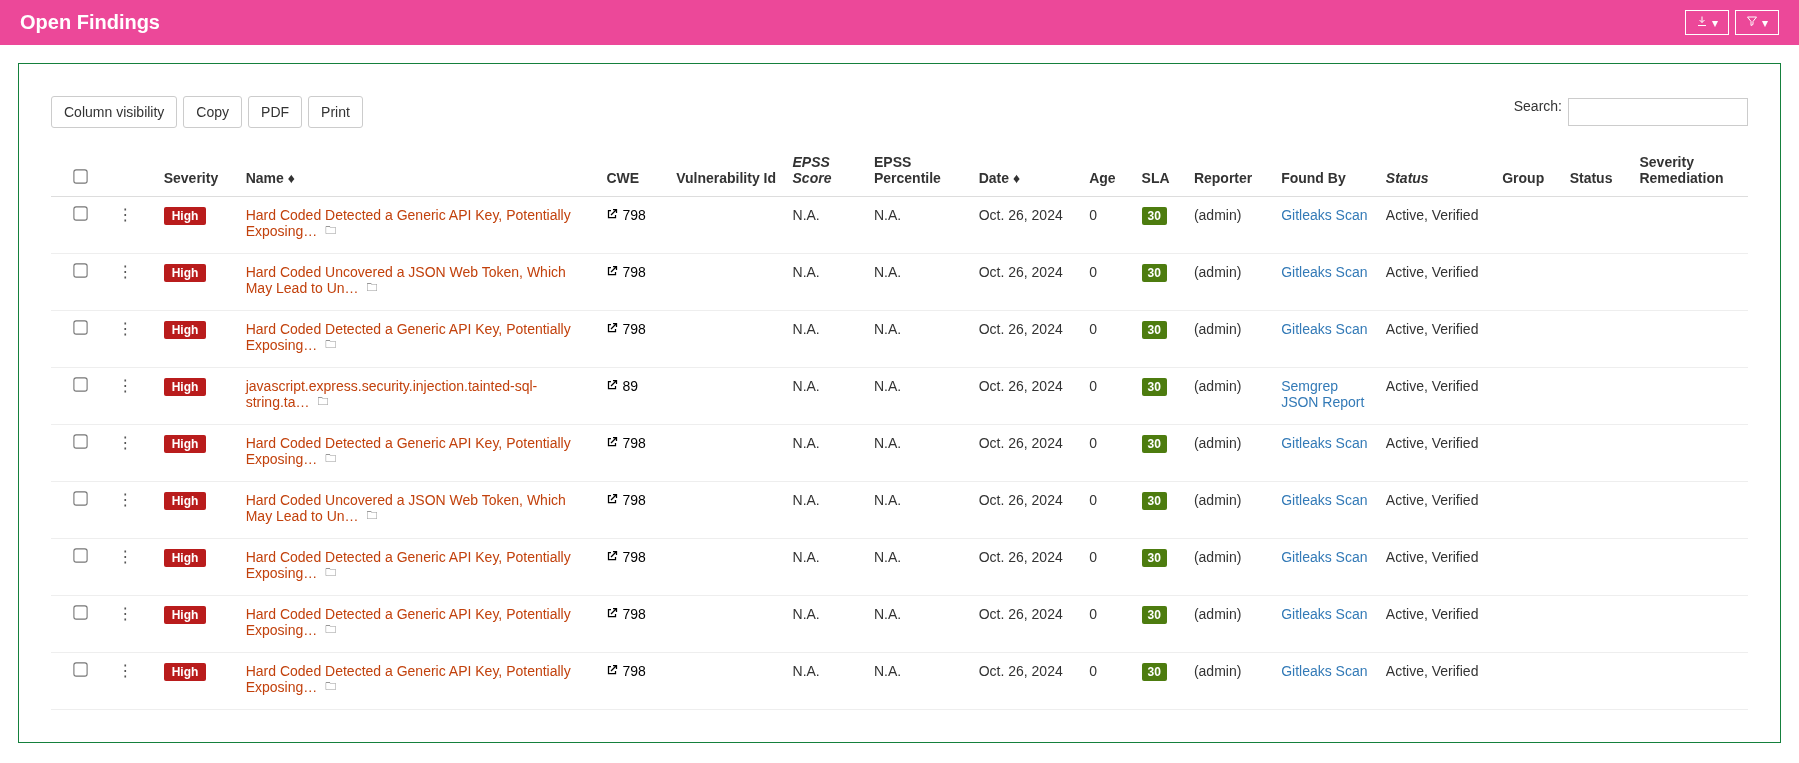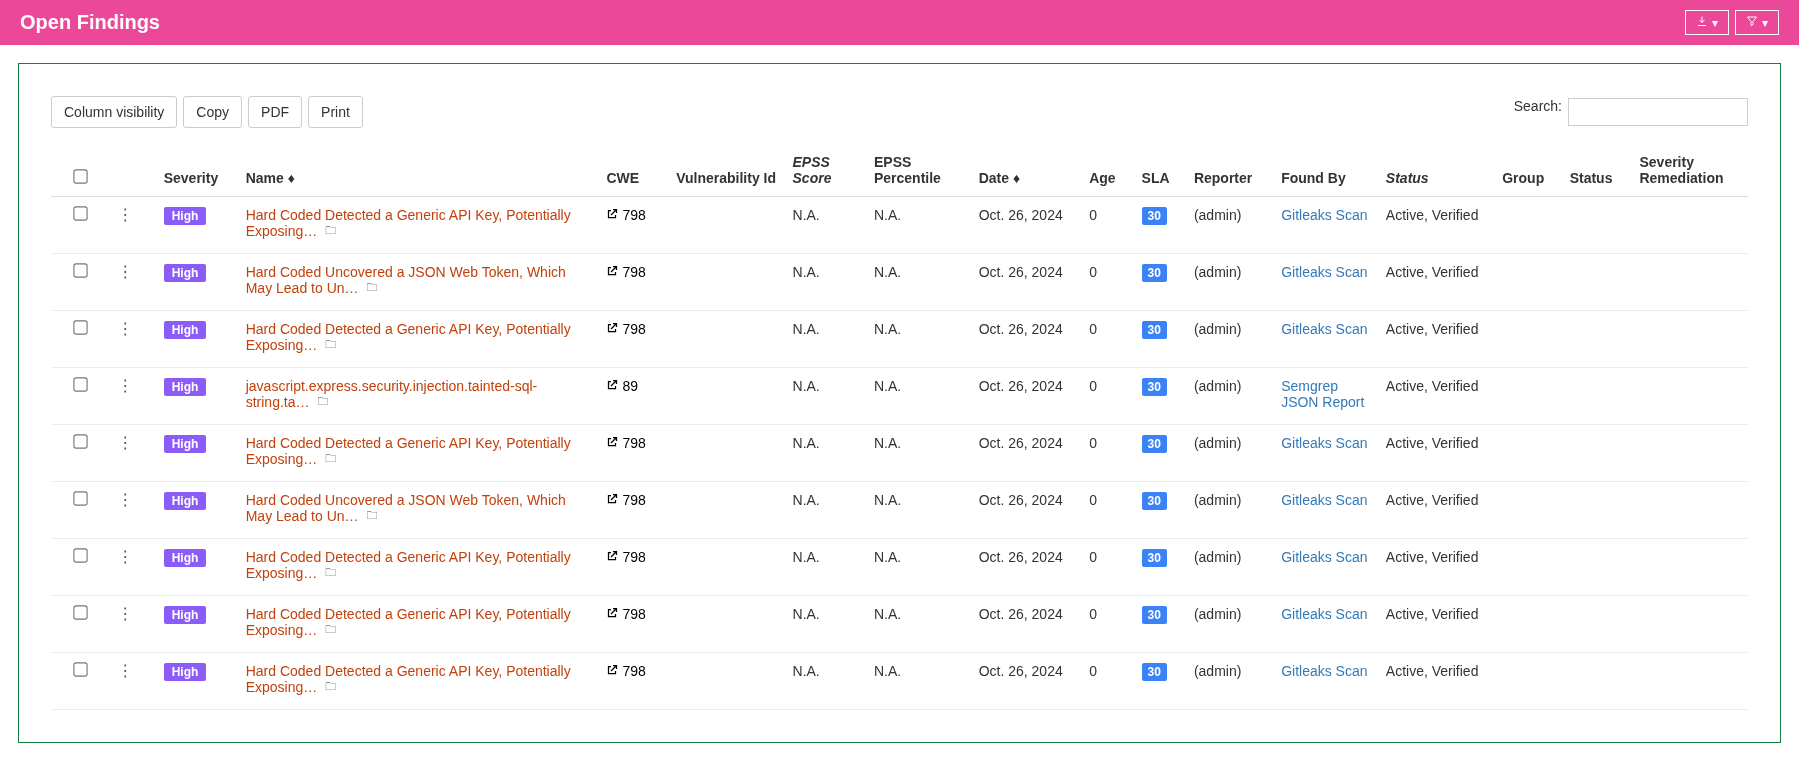--- a/index.html
+++ b/index.html
@@ -20,26 +20,26 @@
 .toolbar-row { display: flex; justify-content: space-between; align-items: center; margin-bottom: 16px; }
 .btn-group { display: flex; gap: 6px; }
 .tool-btn { border: 1px solid #ccc; background: #fff; padding: 7px 12px; cursor: pointer; border-radius: 3px; font-size: 14px; color: #333; }
 .search-wrap { display: flex; align-items: flex-start; gap: 6px; }
 .search-input { border: 1px solid #ccc; padding: 5px 8px; width: 180px; font-size: 14px; }
 table { width: 100%; border-collapse: collapse; }
 thead th { text-align: left; font-weight: 700; padding: 10px 8px; border-bottom: 1px solid #ddd; vertical-align: bottom; font-size: 14px; position: relative; }
 tbody td { padding: 10px 8px; border-bottom: 1px solid #eee; vertical-align: top; font-size: 14px; }
 .row-checkbox { transform: scale(1.1); cursor: pointer; }
 .kebab { cursor: pointer; color: #555; font-size: 16px; line-height: 1; }
-.sev-badge { display: inline-block; background: #8b5cf6; color: #fff; padding: 2px 8px; font-size: 12px; font-weight: 600; border-radius: 2px; }
+.sev-badge { display: inline-block; background: #b91c1c; color: #fff; padding: 2px 8px; font-size: 12px; font-weight: 600; border-radius: 2px; }
 .name-link { color: #c2410c; cursor: pointer; }
 .folder-icon { color: #333; margin-left: 4px; font-size: 11px; position: relative; top: -2px; }
 .cwe-cell { color: #000000; cursor: pointer; white-space: nowrap; }
 .ext-icon { margin-right: 4px; }
-.sla-badge { display: inline-block; background: #3b82f6; color: #fff; padding: 2px 6px; font-size: 12px; font-weight: 600; border-radius: 2px; }
+.sla-badge { display: inline-block; background: #4d7c0f; color: #fff; padding: 2px 6px; font-size: 12px; font-weight: 600; border-radius: 2px; }
 .found-link { color: #337ab7; cursor: pointer; }
 .col-check { width: 50px; text-align: center; }
 .col-menu { width: 40px; }
 .col-sev { width: 70px; }
 .col-name { width: 310px; }
 .col-cwe { width: 60px; }
 .col-vuln { width: 100px; }
 .col-epss { width: 70px; font-style: italic; }
 .col-epssp { width: 90px; }
 .col-date { width: 95px; }

